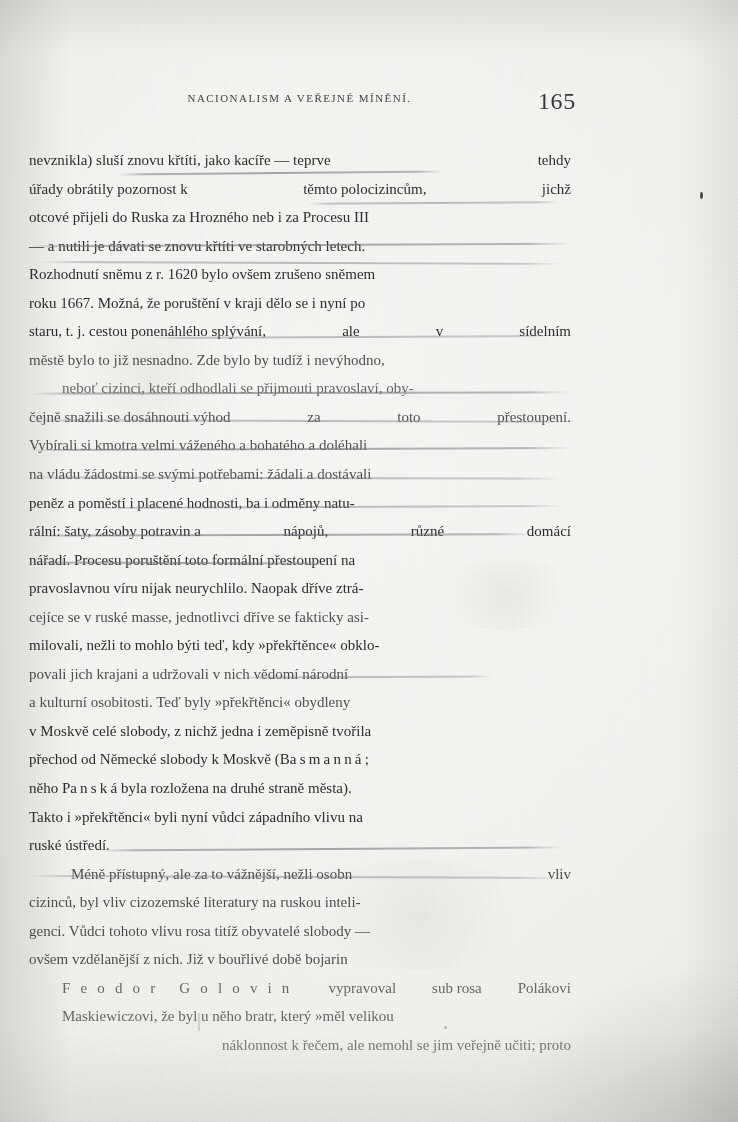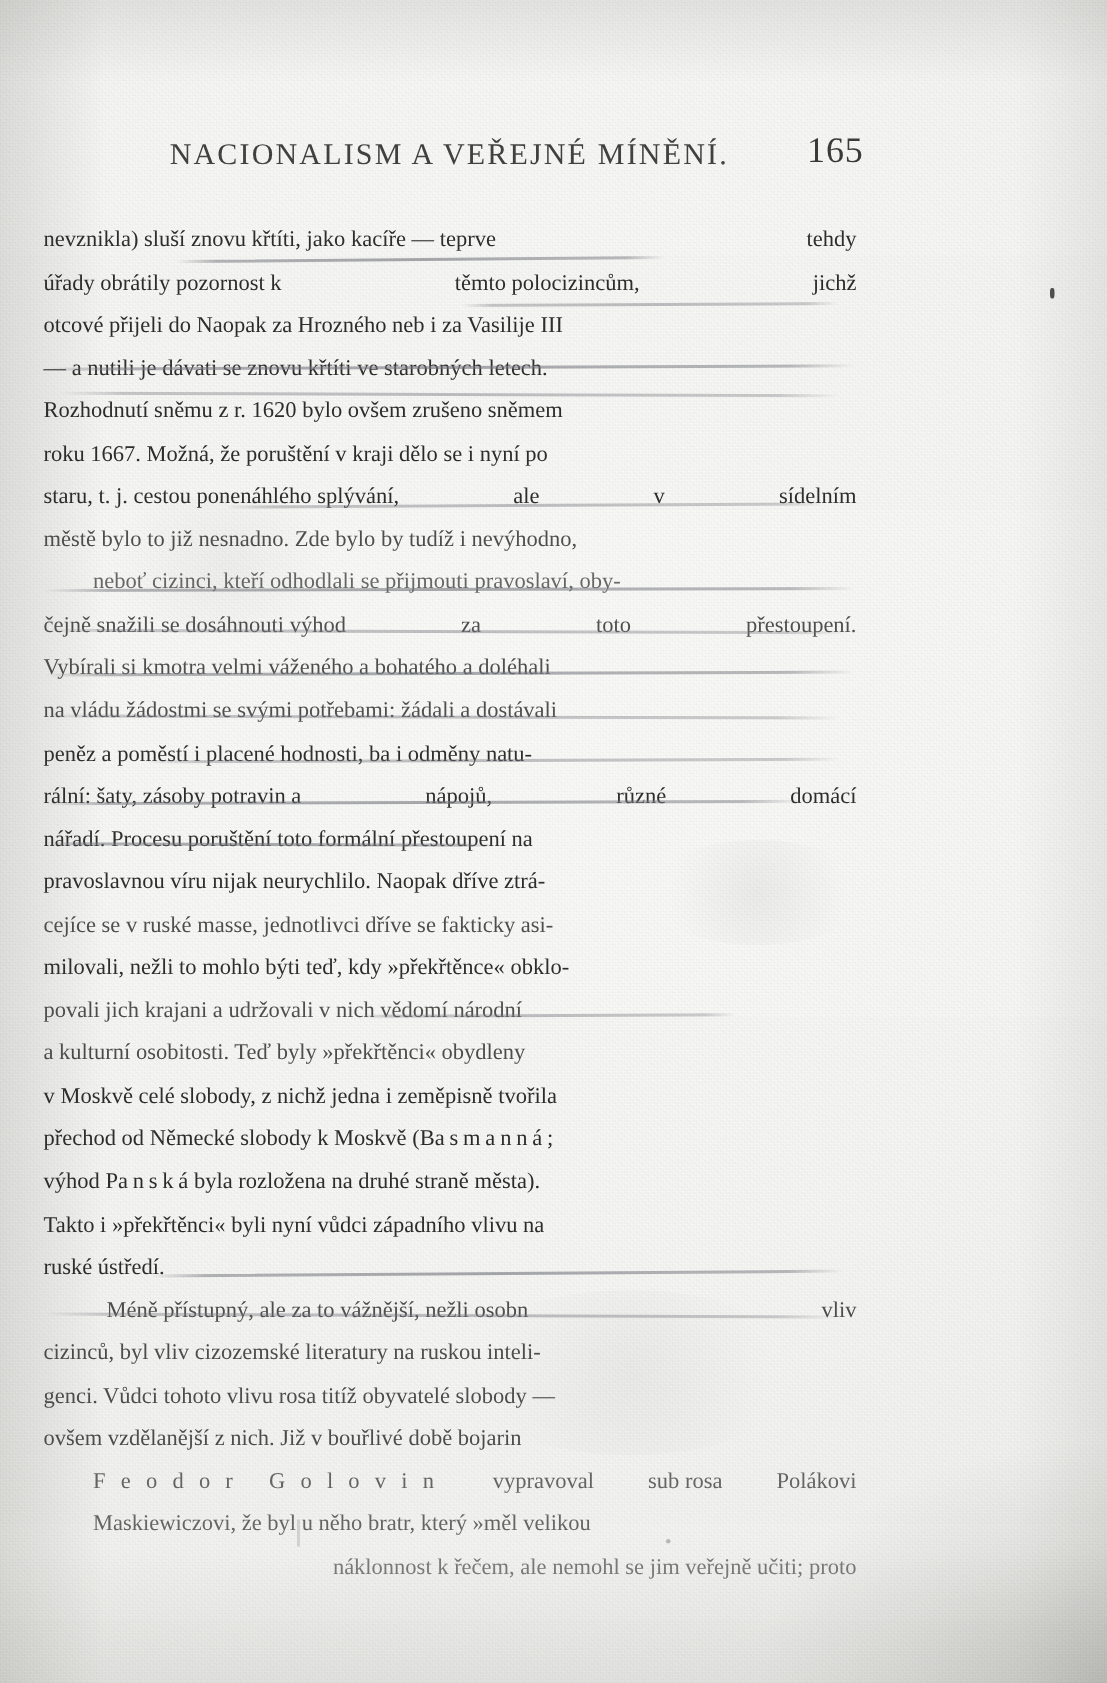--- a/index.html
+++ b/index.html
@@ -73,21 +73,21 @@
   }
 
   
   .runhead {
     position: absolute;
     left: 29px;
     right: 168px;
     top: 92px;
     height: 22px;
     text-align: center;
-    font-size: 20px;
+    font-size: 11px;
     letter-spacing: 1.45px;
     color: #3a3a3a;
     white-space: nowrap;
   }
   .folio {
     position: absolute;
     left: 538px;
     top: 88px;
     font-size: 24px;
     letter-spacing: .6px;
@@ -161,21 +161,21 @@
 
     <div class="ln j">
       <span>nevznikla) sluší znovu křtíti, jako kacíře — teprve</span>
         <span>tehdy</span>
     </div>
     <div class="ln j">
       <span>úřady obrátily pozornost k</span>
         <span>těmto polocizincům,</span>
         <span>jichž</span>
     </div>
-    <div class="ln">otcové přijeli do Naopak za Hrozného neb i za Vasilije III</div>
+    <div class="ln">otcové přijeli do Ruska za Hrozného neb i za Procesu III</div>
     <div class="ln">— a nutili je dávati se znovu křtíti ve starobných letech.</div>
     <div class="ln">Rozhodnutí sněmu z r. 1620 bylo ovšem zrušeno sněmem</div>
     <div class="ln">roku 1667. Možná, že poruštění v kraji dělo se i nyní po</div>
     <div class="ln j">
       <span>staru, t. j. cestou ponenáhlého splývání,</span>
         <span>ale</span>
         <span>v</span>
         <span>sídelním</span>
     </div>
     <div class="ln f1">městě bylo to již nesnadno. Zde bylo by tudíž i nevýhodno,</div>
@@ -198,21 +198,21 @@
     <div class="ln">nářadí. Procesu poruštění toto formální přestoupení na</div>
     <div class="ln">pravoslavnou víru nijak neurychlilo. Naopak dříve ztrá-</div>
     <div class="ln f1">cejíce se v ruské masse, jednotlivci dříve se fakticky asi-</div>
     <div class="ln">milovali, nežli to mohlo býti teď, kdy »překřtěnce« obklo-</div>
     <div class="ln f1">povali jich krajani a udržovali v nich vědomí národní</div>
     <div class="ln f1">a kulturní osobitosti. Teď byly »překřtěnci« obydleny</div>
     <div class="ln">v Moskvě celé slobody, z nichž jedna i zeměpisně tvořila</div>
 
     <div class="ln"><span>přechod od Německé slobody k Moskvě (B</span><span class="sp">a</span><span class="sp">s</span><span class="sp">m</span><span class="sp">a</span><span class="sp">n</span><span class="sp">n</span><span class="sp">á;</span></div>
 
-    <div class="ln"><span>výhod P</span><span class="sp">a</span><span class="sp">n</span><span class="sp">s</span><span class="sp">k</span><span>á byla rozložena na druhé straně města).</span></div>
+    <div class="ln"><span>něho P</span><span class="sp">a</span><span class="sp">n</span><span class="sp">s</span><span class="sp">k</span><span>á byla rozložena na druhé straně města).</span></div>
 
     <div class="ln">Takto i »překřtěnci« byli nyní vůdci západního vlivu na</div>
     <div class="ln">ruské ústředí.</div>
 
     <div class="ln j f1 ind">
       <span>Méně přístupný, ale za to vážnější, nežli osobn</span>
         <span>vliv</span>
     </div>
     <div class="ln f1">cizinců, byl vliv cizozemské literatury na ruskou inteli-</div>
     <div class="ln f1">genci. Vůdci tohoto vlivu rosa titíž obyvatelé slobody —</div>

